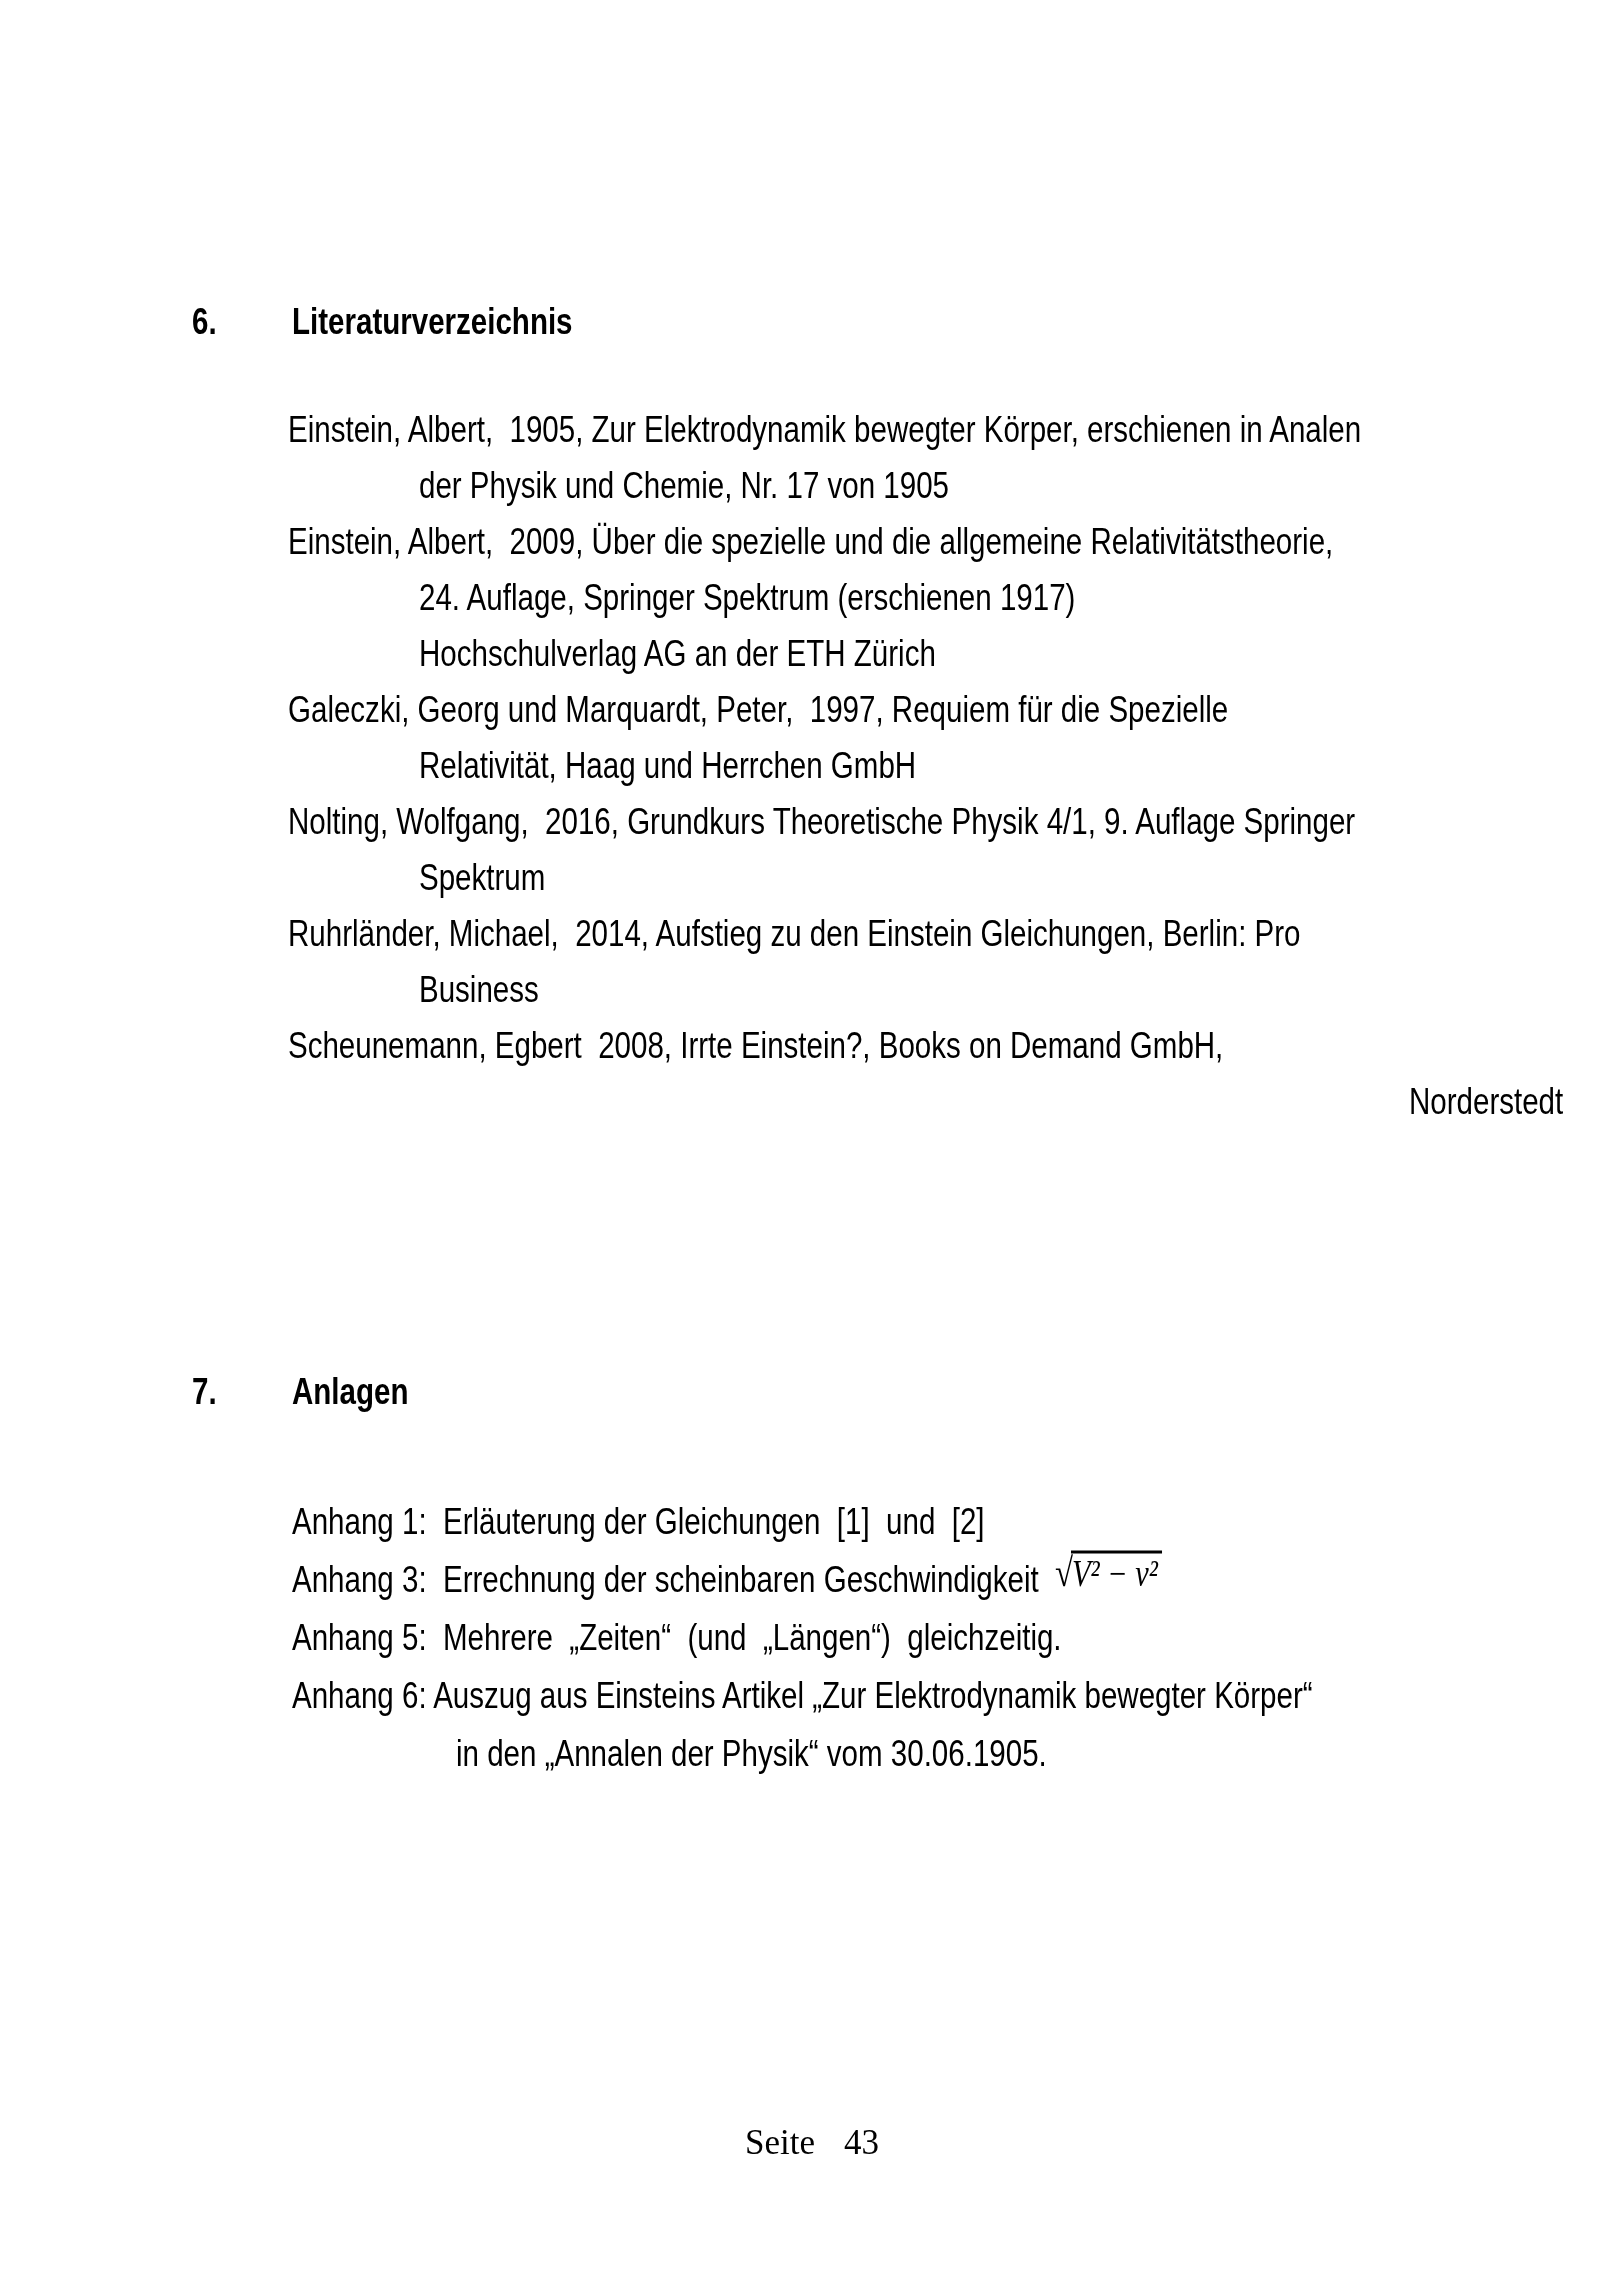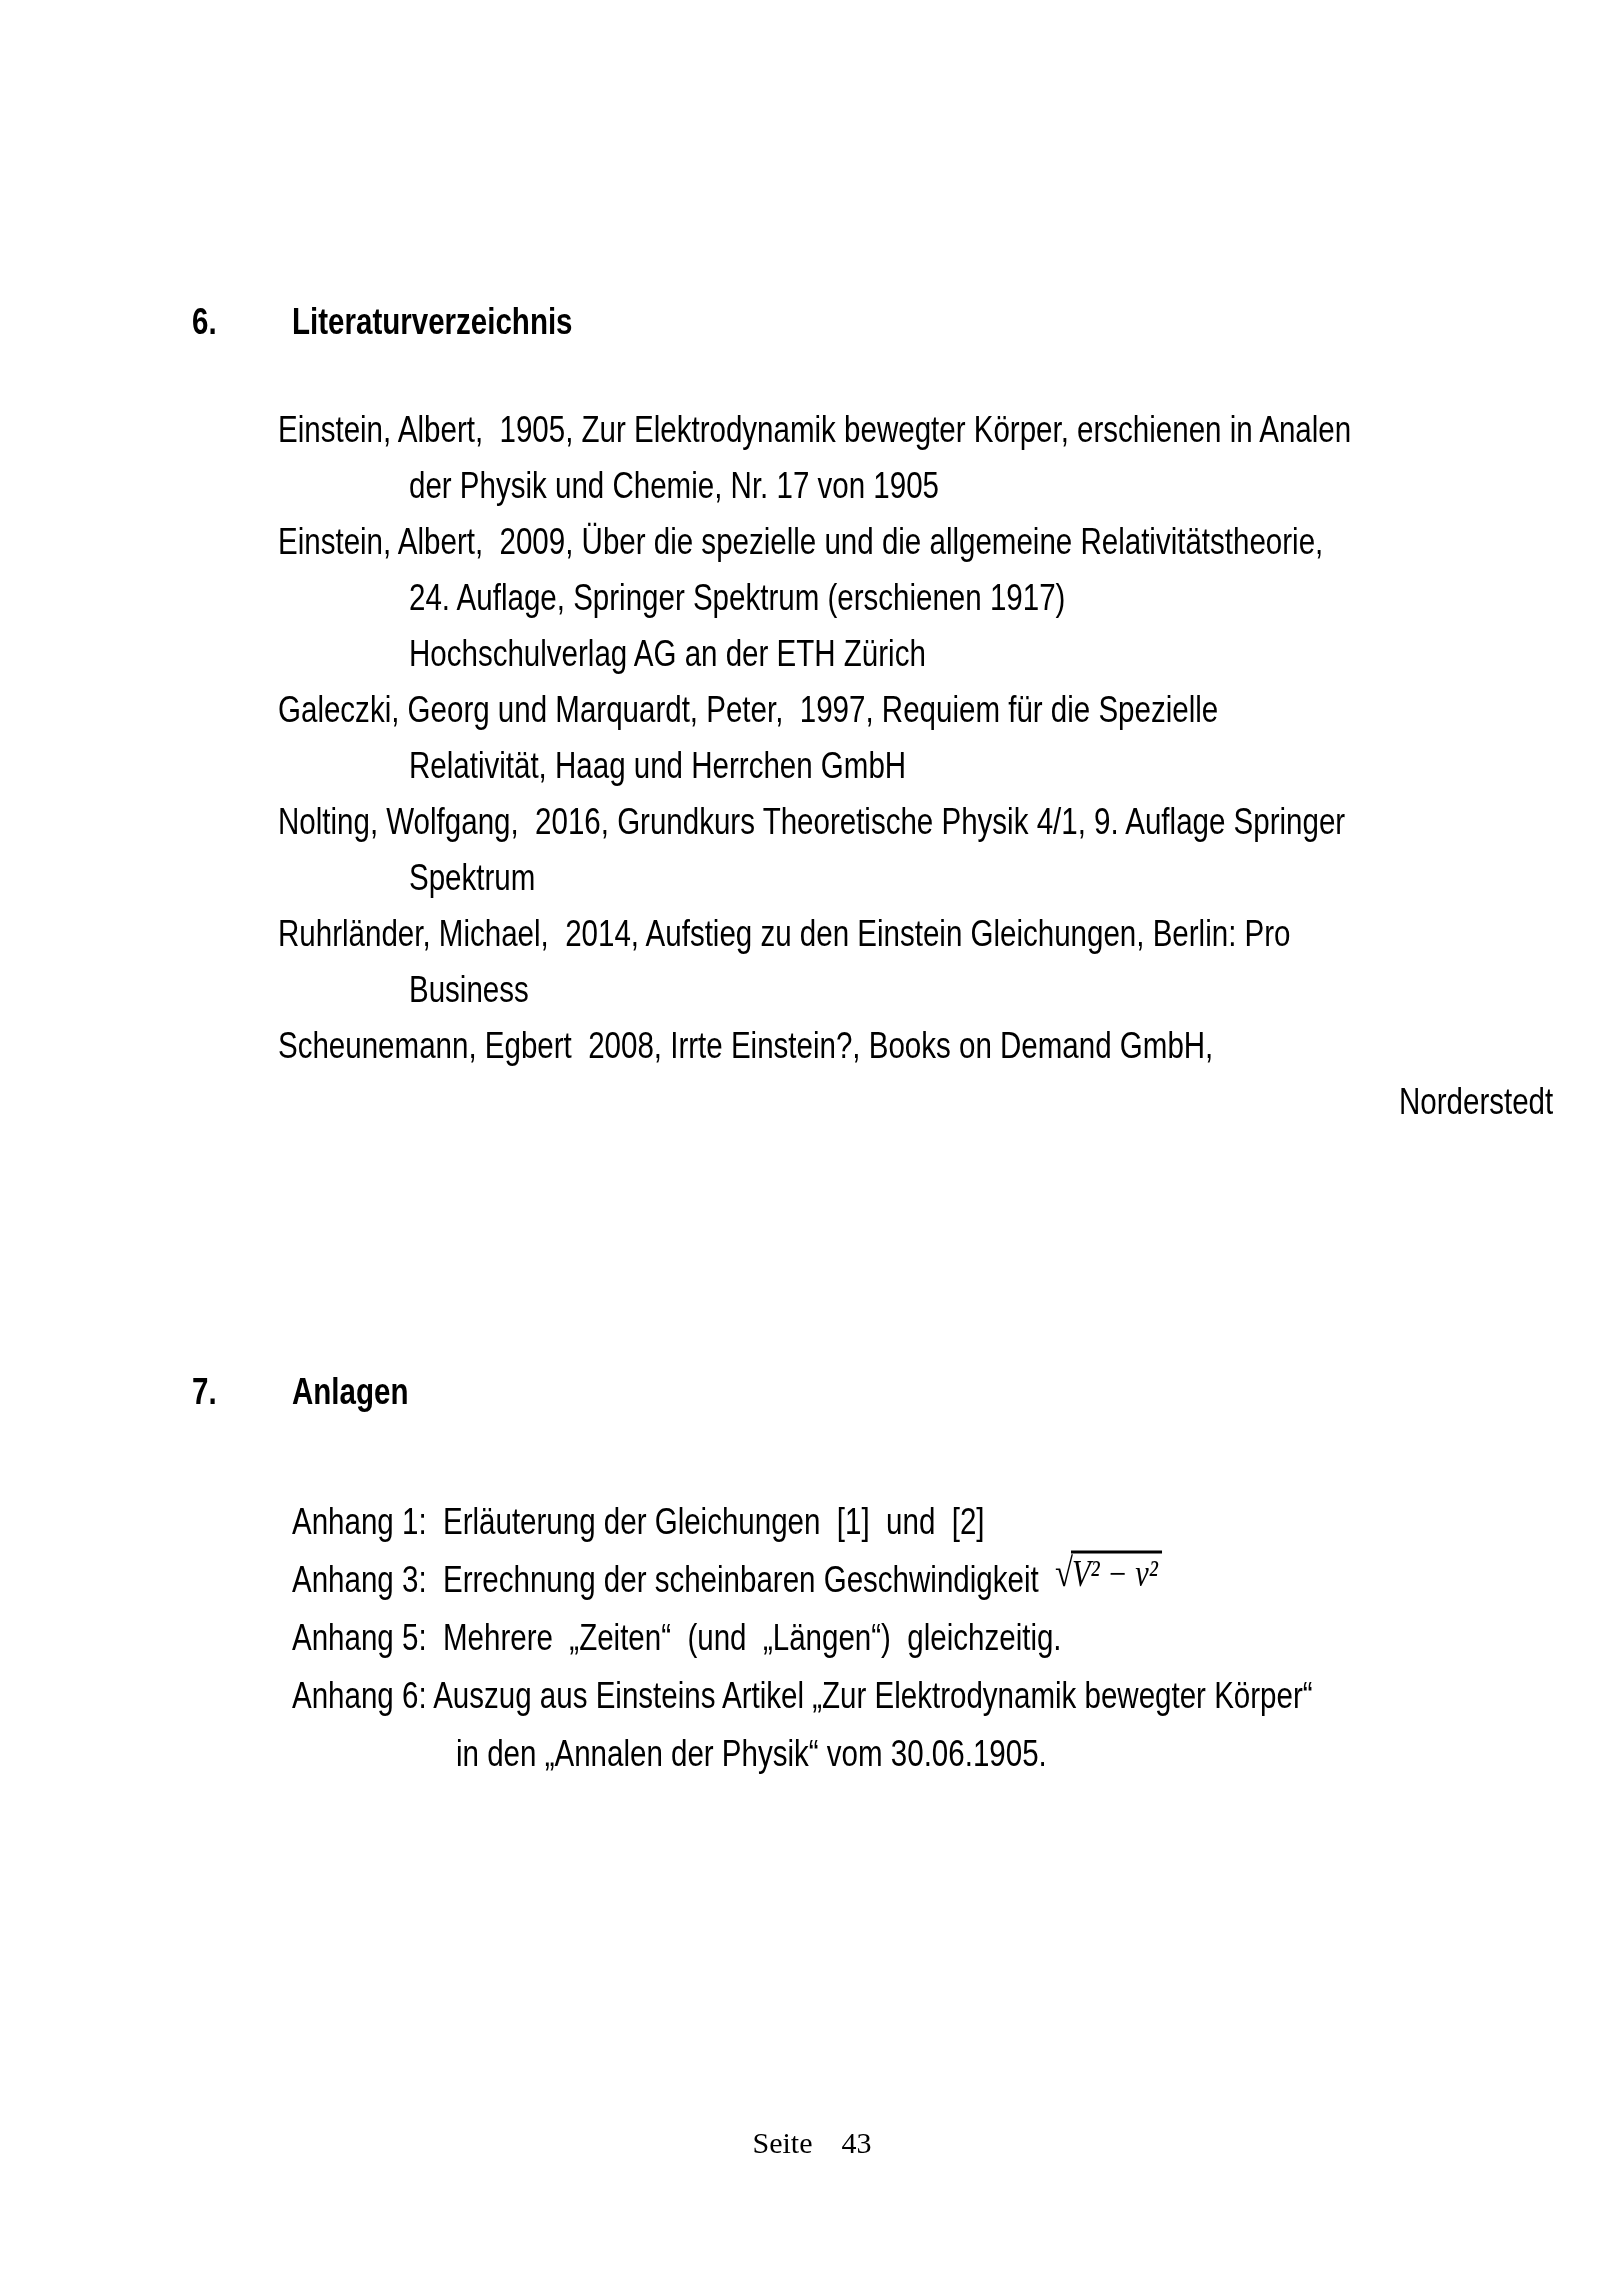--- a/index.html
+++ b/index.html
@@ -21,21 +21,21 @@
   }
   .heading-num,.heading-title{
     position:absolute;
     font-size:36px;
     font-weight:bold;
     line-height:39px;
     white-space:pre;
     transform:scaleX(0.82);
     transform-origin:0 50%;
   }
-  .refs{position:absolute;left:278px;top:402px;}
+  .refs{position:absolute;left:288px;top:402px;}
   .refs .line{height:56px;line-height:56px;}
   .anl{position:absolute;left:292px;top:1472px;margin-top:21px;}
   .anl .line{height:58px;line-height:58px;}
   .line{white-space:nowrap;}
   .line.cont{margin-left:131px;}
   .line.cont2{margin-left:95px;text-align:right;}
   .line.acont{margin-left:164px;}
   .math{
     display:inline-block;
     font-family:"Liberation Serif",serif;
@@ -50,21 +50,21 @@
     display:inline-block;
     border-top:3.3px solid #000;
     padding:1.3px 5.2px 0 1.3px;
     line-height:1.05;
   }
   .footer{
     position:absolute;
     top:2123px;left:0;width:1624px;
     text-align:center;
     font-family:"Liberation Serif",serif;
-    font-size:30px;
+    font-size:35px;
     line-height:39px;
   }
   .footer .pagenum{margin-left:29px;}
 </style>
 </head>
 <body>
 
 <div class="page">
 
   <span class="heading-num" style="left:192px;top:302px;">6.</span>

